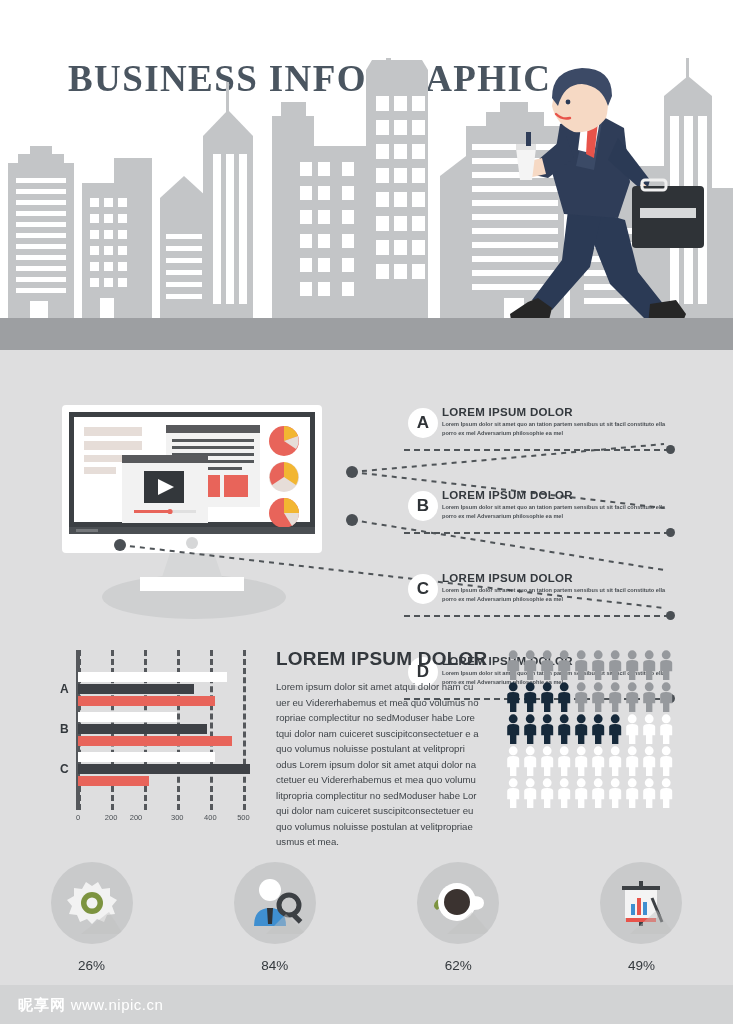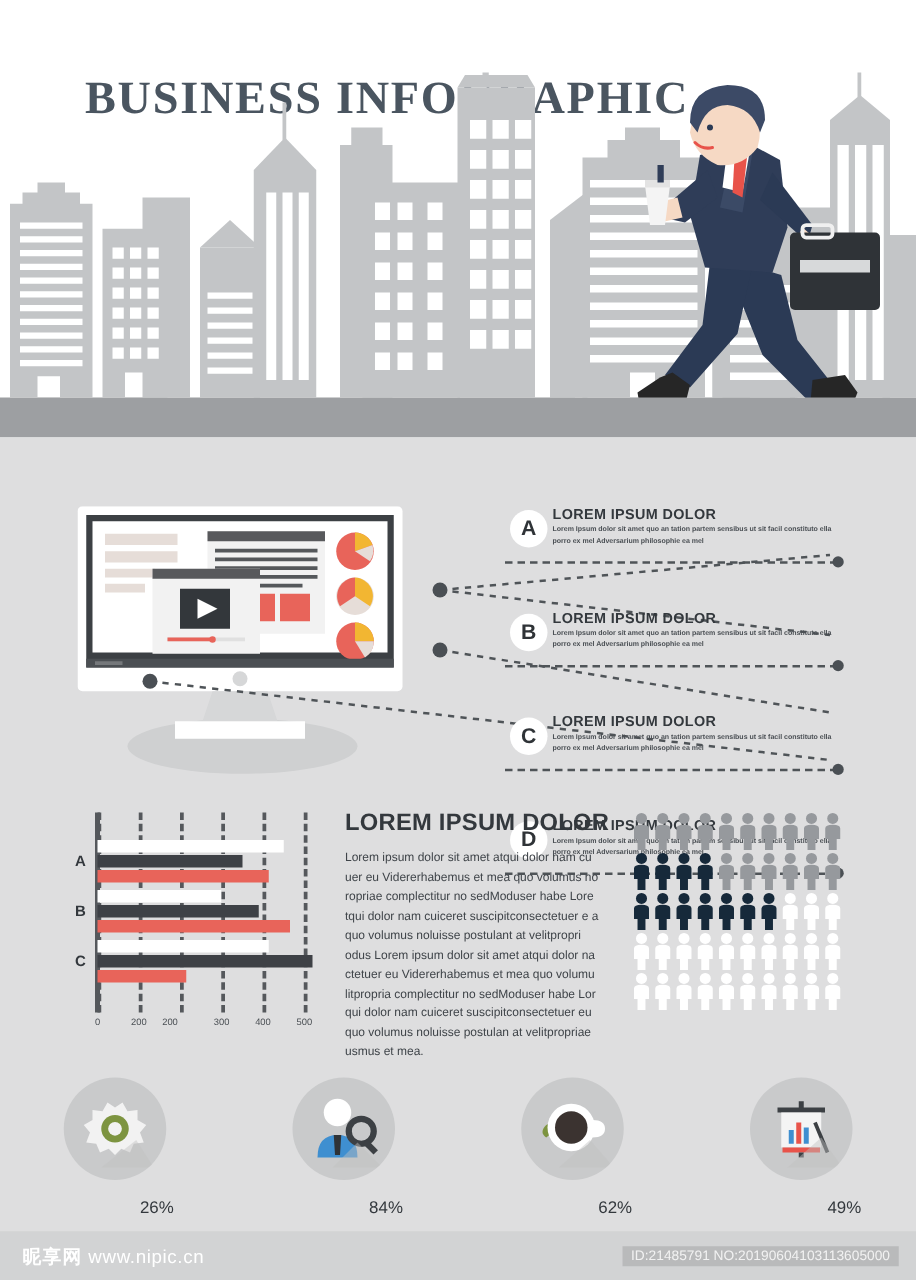--- a/index.html
+++ b/index.html
@@ -55,21 +55,21 @@
   .midtext h2 { font-size:19px; font-weight:bold; color:#33383d; letter-spacing:.2px; margin-bottom:9px; }
   .midtext p { font-size:9.6px; line-height:1.62; color:#3f4449; }
 
   
   .people { position:absolute; left:506px; top:650px; width:172px; }
   .people-row { display:flex; gap:2.6px; margin-bottom:2px; }
   .person { width:14.4px; height:30px; }
 
   
   .icons { position:absolute; left:44px; top:862px; width:645px; display:flex; justify-content:space-between; }
-  .icon-item { width:95px; text-align:right; }
+  .icon-item { width:95px; text-align:center; }
   .icon-circle { width:82px; height:82px; border-radius:50%; background:#c9cacb; margin:0 auto; position:relative; overflow:hidden; }
   .icon-pct { margin-top:14px; font-size:13.5px; color:#33383d; }
 
   
   .footer { position:absolute; left:0; bottom:0; width:733px; height:39px; background:#d2d3d4; }
   .footer-brand { position:absolute; left:18px; top:11px; font-size:15px; color:#ffffff; letter-spacing:.5px; }
   .footer-brand .cn { font-family:Liberation Sans, sans-serif; font-weight:bold; letter-spacing:1px; }
   .footer-id { position:absolute; right:14px; top:12px; font-size:11px; color:#f2f2f2; background:#b9babb; padding:2px 7px; }
 </style>
 </head>
@@ -776,14 +776,13 @@
   </div>
 
 
 </div>
 
 <div class="footer">
   <div class="footer-brand">
     <span class="cn">昵享网</span>
     <span>www.nipic.cn</span>
   </div>
-  <div class="footer-id">ID:21485791 NO:20190604103113605000</div>
 </div>
 
 </body></html>

